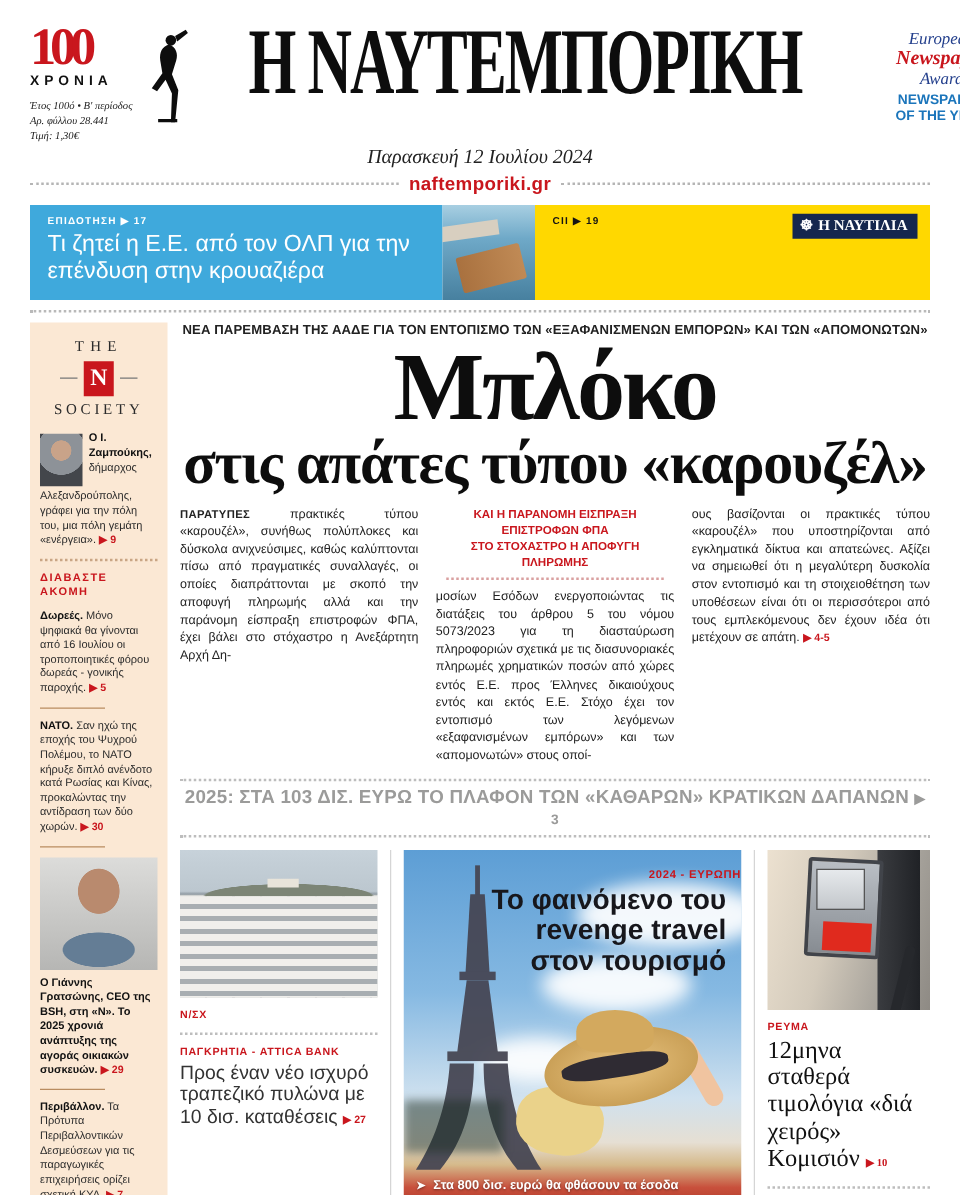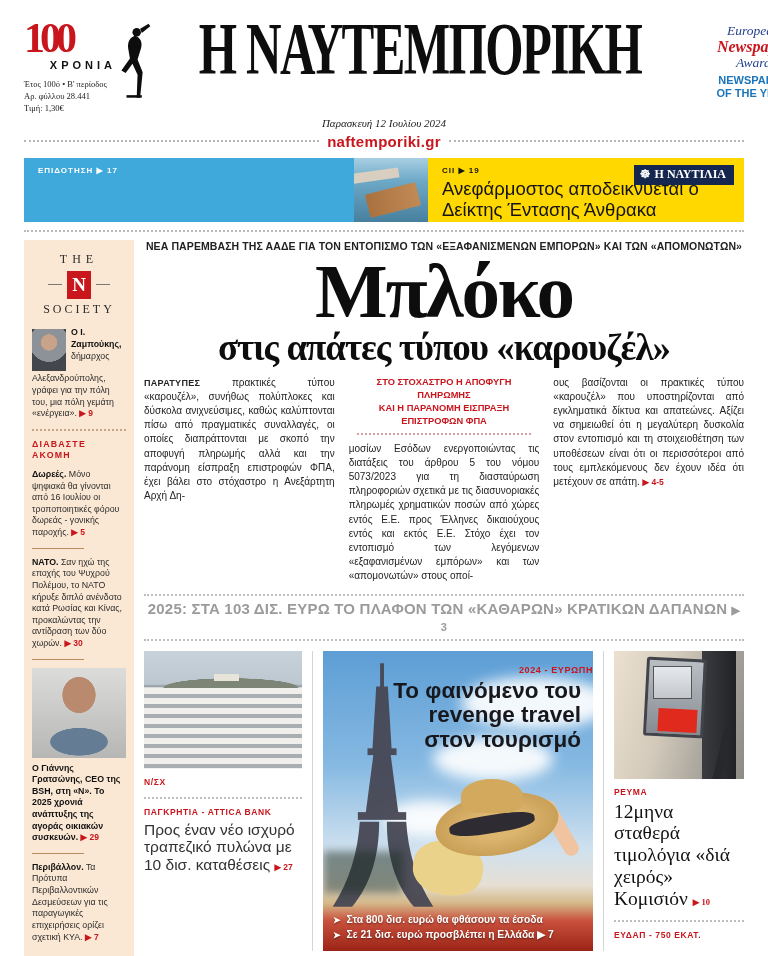--- a/index.html
+++ b/index.html
@@ -5,42 +5,42 @@
   * { margin:0; padding:0; box-sizing:border-box; }
   html,body { background:#e9e9e9; }
   .page { width:768px; height:956px; margin:0 auto; background:#fff; position:relative; overflow:hidden;
           font-family:"Liberation Sans", sans-serif; color:#1a1a1a; }
 
   
   .masthead { display:flex; align-items:flex-start; padding:20px 24px 0 24px; }
   .centlogo { width:92px; flex:0 0 92px; }
   .cent-num { font-family:"Liberation Serif", serif; font-weight:bold; font-size:42px; line-height:0.9;
               color:#c9161d; letter-spacing:-5px; }
-  .cent-lbl { font-weight:bold; font-size:11px; letter-spacing:4px; margin-top:1px; color:#111;text-align:right; }
-  .edition { margin-top:7px; font-family:"Liberation Serif", serif; font-size:8.5px;
+  .cent-lbl { font-weight:bold; font-size:11px; letter-spacing:4px; margin-top:1px; color:#111; }
+  .edition { margin-top:7px; font-family:"Liberation Serif", serif; font-style:italic; font-size:8.5px;
              line-height:1.45; color:#222; }
   .hermes { width:36px; flex:0 0 36px; margin:2px 4px 0 2px; }
   .title-wrap { flex:1 1 auto; overflow:visible; padding-top:2px; }
   .nafte-title { font-family:"Liberation Serif", serif; font-weight:bold; font-size:60px; line-height:0.95;
                  letter-spacing:-2px; color:#0d0d0d; white-space:nowrap; transform:scale(0.82,1.25);
                  transform-origin:42% 55%; text-align:center; }
   .award { width:112px; flex:0 0 112px; text-align:center; padding-top:4px; }
   .award-l1,.award-l3 { font-family:"Liberation Serif", serif; font-style:italic; font-size:13.5px;
                         color:#233f8c; line-height:1.05; }
   .award-l2 { font-family:"Liberation Serif", serif; font-style:italic; font-weight:bold; font-size:16px;
               color:#c9161d; line-height:1.1; }
   .award-sub { font-weight:bold; font-size:11px; color:#1b75bb; line-height:1.15; margin-top:4px; }
-  .dateline { text-align:center; font-family:"Liberation Serif", serif; font-style:italic; font-size:11px;
+  .dateline { text-align:center; font-family:"Liberation Serif", serif; font-style:italic; font-size:16px;
               color:#222; margin-top:2px; }
   .siterow { display:flex; align-items:center; gap:8px; margin:4px 24px 0 24px; }
   .siterow .dots { flex:1; border-top:2px dotted #b5b5b5; }
   .site { color:#c9161d; font-weight:bold; font-size:15px; letter-spacing:0.3px; }
 
   
-  .bannerrow { display:flex; margin:8px 24px 0 24px; height:64px; }
+  .bannerrow { display:flex; margin:8px 24px 0 24px; height:76px; }
   .banner-blue { flex:0 0 330px; background:#3fa9dc; color:#fff; padding:8px 12px 6px 14px; }
   .bkick { font-size:8px; font-weight:bold; letter-spacing:1px; }
   .banner-blue .btitle { font-size:18.5px; line-height:1.14; margin-top:3px; }
   .banner-photo { flex:0 0 74px; position:relative; overflow:hidden;
       background:linear-gradient(180deg,#a8cfe2 0%,#6fa9c8 35%,#47809f 100%); }
   .banner-photo .pier { position:absolute; left:18%; top:48%; width:70%; height:38%;
       background:linear-gradient(90deg,#a9713f,#c08a55); transform:rotate(-14deg); border-radius:2px; }
   .banner-photo .quay { position:absolute; left:-10%; top:20%; width:70%; height:16%;
       background:#d8cfc0; transform:rotate(-8deg); }
   .banner-yellow { flex:1 1 auto; background:#ffd800; color:#141414; padding:8px 12px 6px 14px; position:relative; }
@@ -75,21 +75,21 @@
   .sb-head { color:#c9161d; font-weight:bold; font-size:8.8px; letter-spacing:1.2px; margin-bottom:7px; }
   .ph-grat { width:100%; height:90px; margin-bottom:5px;
       background:radial-gradient(ellipse 30% 34% at 50% 30%, #b98a6e 0 58%, transparent 60%),
                  radial-gradient(ellipse 52% 26% at 50% 82%, #647d95 0 58%, transparent 60%),
                  linear-gradient(#dcdcda 0%, #b6b6b4 100%); }
 
   
   .lead-kicker { text-align:center; font-weight:bold; font-size:10.5px; color:#222; letter-spacing:0.1px; }
   .headline1 { text-align:center; font-family:"Liberation Serif", serif; font-weight:bold; font-size:77px;
                line-height:0.92; letter-spacing:-2px; color:#0d0d0d; margin-top:4px; }
-  .headline2 { text-align:center; font-family:"Liberation Serif", serif; font-weight:bold; font-size:37px;
+  .headline2 { text-align:center; font-family:"Liberation Serif", serif; font-weight:bold; font-size:48px;
                line-height:1.0; letter-spacing:-1px; color:#0d0d0d; margin-top:2px; }
   .bodycols { display:flex; gap:14px; margin-top:10px; }
   .bcol { flex:1 1 0; font-size:10px; line-height:1.42; text-align:justify; color:#222; }
   .bcol .leadword { font-weight:bold; font-size:9px; letter-spacing:0.3px; }
   .callout { color:#c9161d; font-weight:bold; font-size:9.3px; line-height:1.4; text-align:center; }
   .callout-dots { border-top:2px dotted #d9a0a0; margin:5px 8px 7px 8px; }
 
   .strip { margin-top:10px; border-top:2px dotted #bdbdbd; border-bottom:2px dotted #bdbdbd;
            text-align:center; padding:4px 0 5px 0; color:#9b9b9a; font-weight:bold; font-size:15px;
            letter-spacing:0.2px; }
@@ -196,32 +196,32 @@
   <div class="dateline">Παρασκευή 12 Ιουλίου 2024</div>
   <div class="siterow">
     <div class="dots"></div>
     <div class="site">naftemporiki.gr</div>
     <div class="dots"></div>
   </div>
 
   <div class="bannerrow">
     <div class="banner-blue">
       <div class="bkick">ΕΠΙΔΟΤΗΣΗ ▶ 17</div>
+      <div class="btitle">Τι ζητεί η Ε.Ε. από τον ΟΛΠ για την επένδυση στην κρουαζιέρα</div>
     </div>
     <div class="banner-photo">
       <div class="quay"></div>
       <div class="pier"></div>
     </div>
     <div class="banner-yellow">
       <div class="bkick">CII ▶ 19</div>
       <div class="navtilia">
         <span>☸</span>
         <span>Η ΝΑΥΤΙΛΙΑ</span>
       </div>
-      <div class="btitle">Ανεφάρμοστος αποδεικνύεται ο Δείκτης Έντασης Άνθρακα</div>
     </div>
   </div>
   <div class="dotline"></div>
 
   <div class="mainrow">
 
     <div class="sidebar">
       <div class="nsoc">
         <div class="the">THE</div>
         <div class="nrow">
@@ -271,22 +271,22 @@
       <div class="lead-kicker">ΝΕΑ ΠΑΡΕΜΒΑΣΗ ΤΗΣ ΑΑΔΕ ΓΙΑ ΤΟΝ ΕΝΤΟΠΙΣΜΟ ΤΩΝ «ΕΞΑΦΑΝΙΣΜΕΝΩΝ ΕΜΠΟΡΩΝ» ΚΑΙ ΤΩΝ «ΑΠΟΜΟΝΩΤΩΝ»</div>
       <div class="headline1">Μπλόκο</div>
       <div class="headline2">στις απάτες τύπου «καρουζέλ»</div>
 
       <div class="bodycols">
         <div class="bcol">
           <span class="leadword">ΠΑΡΑΤΥΠΕΣ</span><span> πρακτικές τύπου «καρουζέλ», συνήθως πολύπλοκες και δύσκολα ανιχνεύσιμες, καθώς καλύπτονται πίσω από πραγματικές συναλλαγές, οι οποίες διαπράττονται με σκοπό την αποφυγή πληρωμής αλλά και την παράνομη είσπραξη επιστροφών ΦΠΑ, έχει βάλει στο στόχαστρο η Ανεξάρτητη Αρχή Δη-</span>
         </div>
         <div class="bcol">
           <div class="callout">
+            <div>ΚΑΙ Η ΠΑΡΑΝΟΜΗ ΕΙΣΠΡΑΞΗ ΕΠΙΣΤΡΟΦΩΝ ΦΠΑ</div>
             <div>ΣΤΟ ΣΤΟΧΑΣΤΡΟ Η ΑΠΟΦΥΓΗ ΠΛΗΡΩΜΗΣ</div>
-            <div>ΚΑΙ Η ΠΑΡΑΝΟΜΗ ΕΙΣΠΡΑΞΗ ΕΠΙΣΤΡΟΦΩΝ ΦΠΑ</div>
           </div>
           <div class="callout-dots"></div>
           <span>μοσίων Εσόδων ενεργοποιώντας τις διατάξεις του άρθρου 5 του νόμου 5073/2023 για τη διασταύρωση πληροφοριών σχετικά με τις διασυνοριακές πληρωμές χρηματικών ποσών από χώρες εντός Ε.Ε. προς Έλληνες δικαιούχους εντός και εκτός Ε.Ε. Στόχο έχει τον εντοπισμό των λεγόμενων «εξαφανισμένων εμπόρων» και των «απομονωτών» στους οποί-</span>
         </div>
         <div class="bcol">
           <span>ους βασίζονται οι πρακτικές τύπου «καρουζέλ» που υποστηρίζονται από εγκληματικά δίκτυα και απατεώνες. Αξίζει να σημειωθεί ότι η μεγαλύτερη δυσκολία στον εντοπισμό και τη στοιχειοθέτηση των υποθέσεων είναι ότι οι περισσότεροι από τους εμπλεκόμενους δεν έχουν ιδέα ότι μετέχουν σε απάτη.</span>
           <span class="pageref">▶ 4-5</span>
         </div>
       </div>
 

